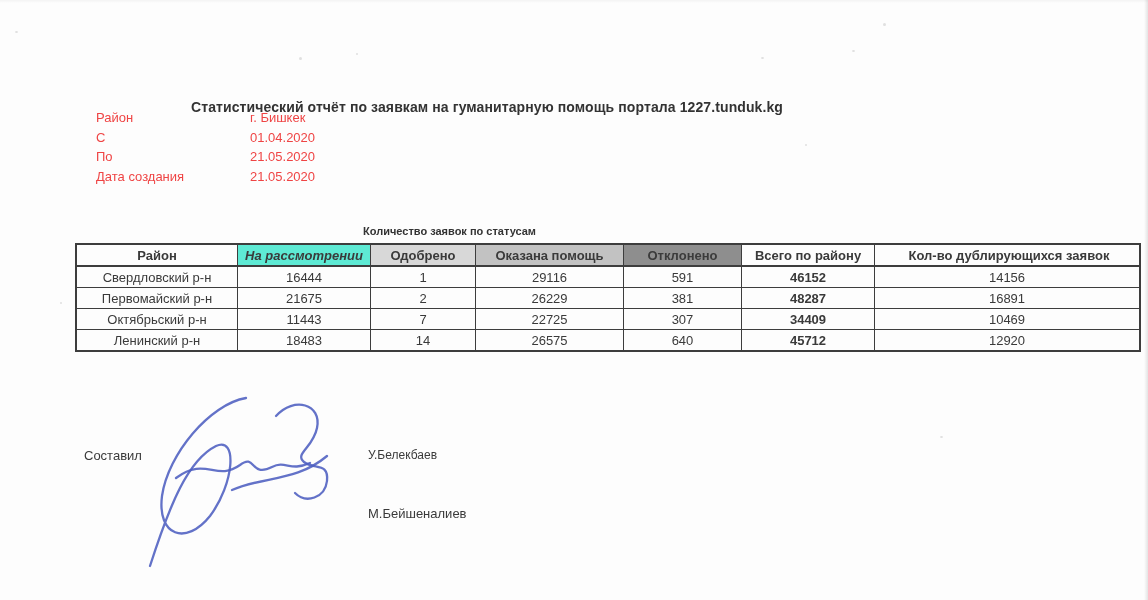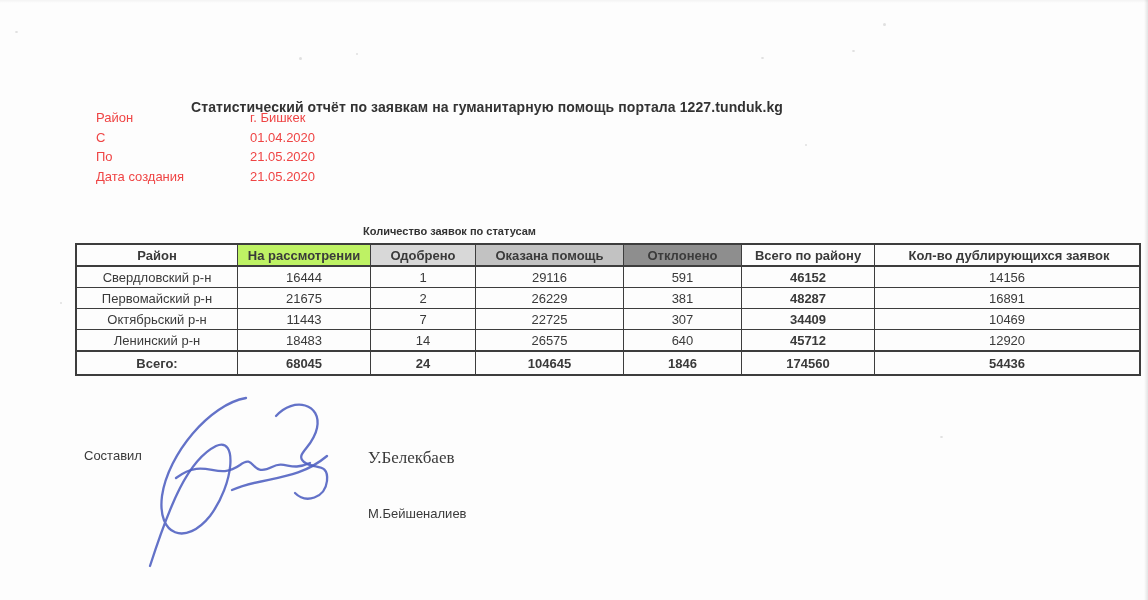--- a/index.html
+++ b/index.html
@@ -53,30 +53,30 @@
     overflow:hidden;white-space:nowrap;
   }
   table.report thead th{font-weight:bold;border-bottom:2px solid #3d3d3d;}
   table.report .c0{width:152px;}
   table.report .c1{width:124px;}
   table.report .c2{width:96px;}
   table.report .c3{width:139px;}
   table.report .c4{width:109px;}
   table.report .c5{width:124px;}
   table.report .c6{width:252px;padding-left:8px;}
-  th.sh-light{background:#bef264;}
+  th.sh-light{background:#5eead4;font-style:italic;}
   th.sh-lighter{background:#d8d8d8;}
   th.sh-mid{background:#c2c2c2;}
   th.sh-dark{background:#8e8e8e;color:#3b3b3b;}
   td.name-cell{text-align:left;padding-left:6px;border-radius:9px;}
   td.bold-cell{font-weight:bold;}
   tr.total-row td{font-weight:bold;height:22px;border-top:2px solid #3d3d3d;}
 
   .sig-label{position:absolute;left:84px;top:448px;font-size:13px;color:#3a3a3a;}
-  .sig-name-1{position:absolute;left:368px;top:448px;font-size:17px;color:#3a3a3a;font-family:Liberation Serif, serif;}
+  .sig-name-1{position:absolute;left:368px;top:448px;font-size:12px;color:#3a3a3a;}
   .sig-name-2{position:absolute;left:368px;top:506px;font-size:13px;color:#3a3a3a;}
   .signature-svg{position:absolute;left:128px;top:386px;width:225px;height:195px;}
   .signature-svg path{fill:none;stroke:#4d5ec0;stroke-width:2.3;stroke-linecap:round;opacity:.88;}
 </style>
 </head>
 <body>
 
 <div class="page">
   <div class="edge-top"></div>
   <div class="edge-right"></div>
@@ -152,29 +152,20 @@
       </tr>
       <tr>
         <td class="name-cell">Ленинский р-н</td>
         <td>18483</td>
         <td>14</td>
         <td>26575</td>
         <td>640</td>
         <td class="bold-cell">45712</td>
         <td>12920</td>
       </tr>
-      <tr class="total-row">
-        <td class="name-cell">Всего:</td>
-        <td>68045</td>
-        <td>24</td>
-        <td>104645</td>
-        <td>1846</td>
-        <td>174560</td>
-        <td>54436</td>
-      </tr>
     </tbody>
   </table>
 
   <div class="sig-label">Составил</div>
 
   <svg class="signature-svg" viewBox="0 0 225 195" aria-hidden="true">
     <path d="M 118 12 C 82 18, 40 68, 34 110 C 29 150, 58 160, 82 130 C 106 98, 110 50, 88 60 C 60 74, 42 118, 22 180"></path>
     <path d="M 48 92 C 78 70, 88 96, 112 79 C 128 67, 122 92, 144 81 C 158 74, 162 86, 182 77"></path>
     <path d="M 148 30 C 166 10, 194 18, 189 42 C 185 62, 166 68, 176 76 C 186 84, 201 76, 199 95 C 197 112, 178 118, 167 107"></path>
     <path d="M 104 104 C 136 90, 168 96, 199 70"></path>

